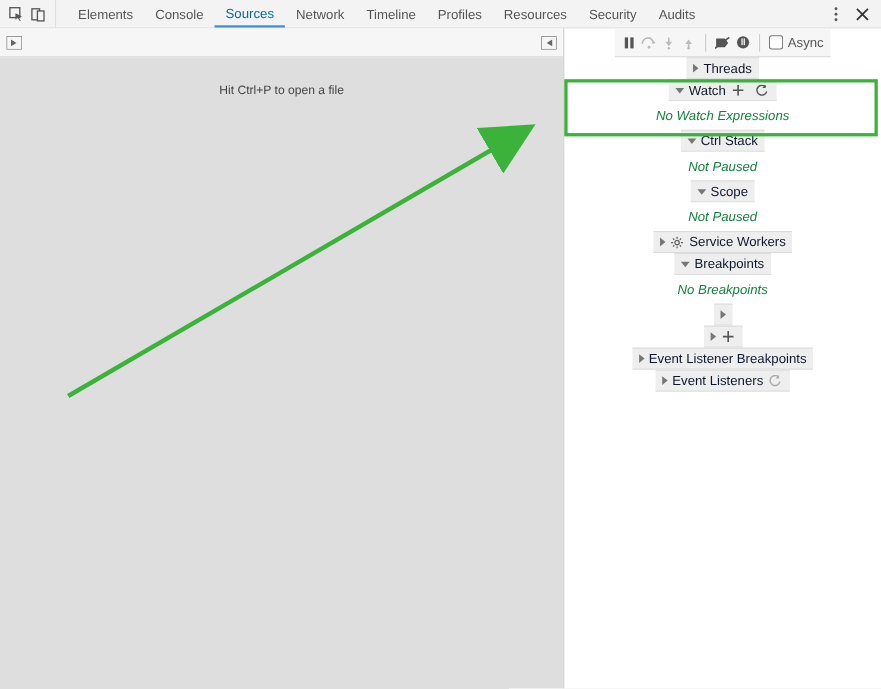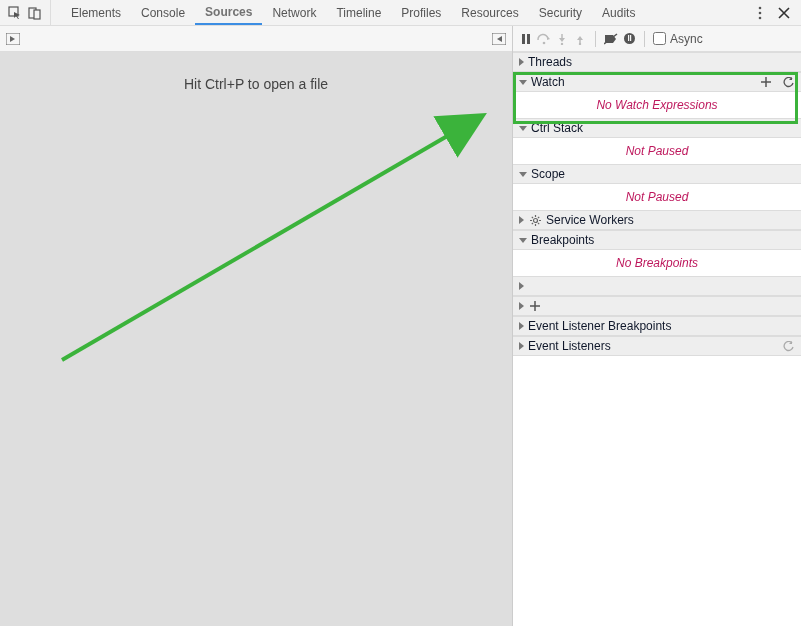--- a/index.html
+++ b/index.html
@@ -3,42 +3,42 @@
 <meta charset="utf-8">
 <style>
   * { box-sizing: border-box; margin: 0; padding: 0; }
   body { font-family: "Segoe UI", Arial, sans-serif; font-size: 12px; color: #333; background: #fff; width: 801px; height: 626px; overflow: hidden; position: relative; }
 
   
   .topbar { display: flex; align-items: center; height: 26px; border-bottom: 1px solid #ddd; background: #f3f3f3; text-align: right; }
   .topbar .left-icons { display: flex; align-items: center; gap: 6px; padding: 0 8px; border-right: 1px solid #ddd; height: 100%; }
   .tabs { display: flex; align-items: center; height: 100%; padding-left: 10px; gap: 0; }
   .tab { padding: 0 10px; height: 100%; display: flex; align-items: center; color: #555; cursor: pointer; }
-  .tab.active { color: #737373; border-bottom: 2px solid #3b8de3; font-weight: bold; }
+  .tab.active { color: #0369a1; border-bottom: 2px solid #3b8de3; }
   .topbar .right-icons { margin-left: auto; display: flex; align-items: center; gap: 10px; padding-right: 10px; }
   .icon-btn { width: 14px; height: 14px; display: inline-flex; align-items: center; justify-content: center; color: #555; }
   .icon-btn.dim { color: #aaa; }
 
   
   .main { display: flex; height: calc(626px - 26px); }
   .editor-col { flex: 1; display: flex; flex-direction: column; background: #fff; min-width: 0; }
   .editor-toolbar { height: 26px; display: flex; align-items: center; padding: 0 6px; border-bottom: 1px solid #ddd; background: #f6f6f6; }
   .editor-toolbar .spacer { flex: 1; }
   .editor-body { flex: 1; background: #dedede; position: relative; }
-  .editor-hint { position: absolute; top: 24px; left: 0; right: 0; text-align: center; color: #444; font-size: 14px; }
-
-  
-  .sidebar { width: 289px; border-left: 1px solid #ccc; display: flex; flex-direction: column; background: #fff; }
+  .editor-hint { position: absolute; top: 24px; left: 0; right: 0; text-align: center; color: #444; font-size: 11px; }
+
+  
+  .sidebar { width: 289px; border-left: 1px solid #ccc; display: flex; flex-direction: column; background: #fff; align-items: center; }
   .dbg-toolbar { height: 26px; display: flex; align-items: center; gap: 4px; padding: 0 6px; border-bottom: 1px solid #ddd; background: #f6f6f6; }
   .dbg-toolbar .sep { width: 1px; height: 16px; background: #ccc; margin: 0 4px; }
   .dbg-toolbar label { display: flex; align-items: center; gap: 4px; color: #555; }
 
   .section-header { height: 20px; display: flex; align-items: center; padding: 0 6px; background: #eee; border-bottom: 1px solid #dcdcdc; border-top: 1px solid #dcdcdc; color: #0f172a; gap: 4px; }
   .section-header .title { flex: 1; }
-  .section-body { padding: 6px 0; text-align: center; color: #be185d; font-style: italic; background: #fff; }
+  .section-body { padding: 6px 0; text-align: center; color: #15803d; font-style: italic; background: #fff; }
   .section-header .hdr-icons { display: flex; gap: 8px; align-items: center; }
   .tri { display: inline-block; width: 0; height: 0; }
   .tri.right { border-top: 4px solid transparent; border-bottom: 4px solid transparent; border-left: 5px solid #777; }
   .tri.down { border-left: 4px solid transparent; border-right: 4px solid transparent; border-top: 5px solid #777; }
 
   
   .annot { position: absolute; pointer-events: none; }
   .annot-box { border: 3px solid #3bb33b; }
 
   input[type=checkbox] { margin: 0; }

